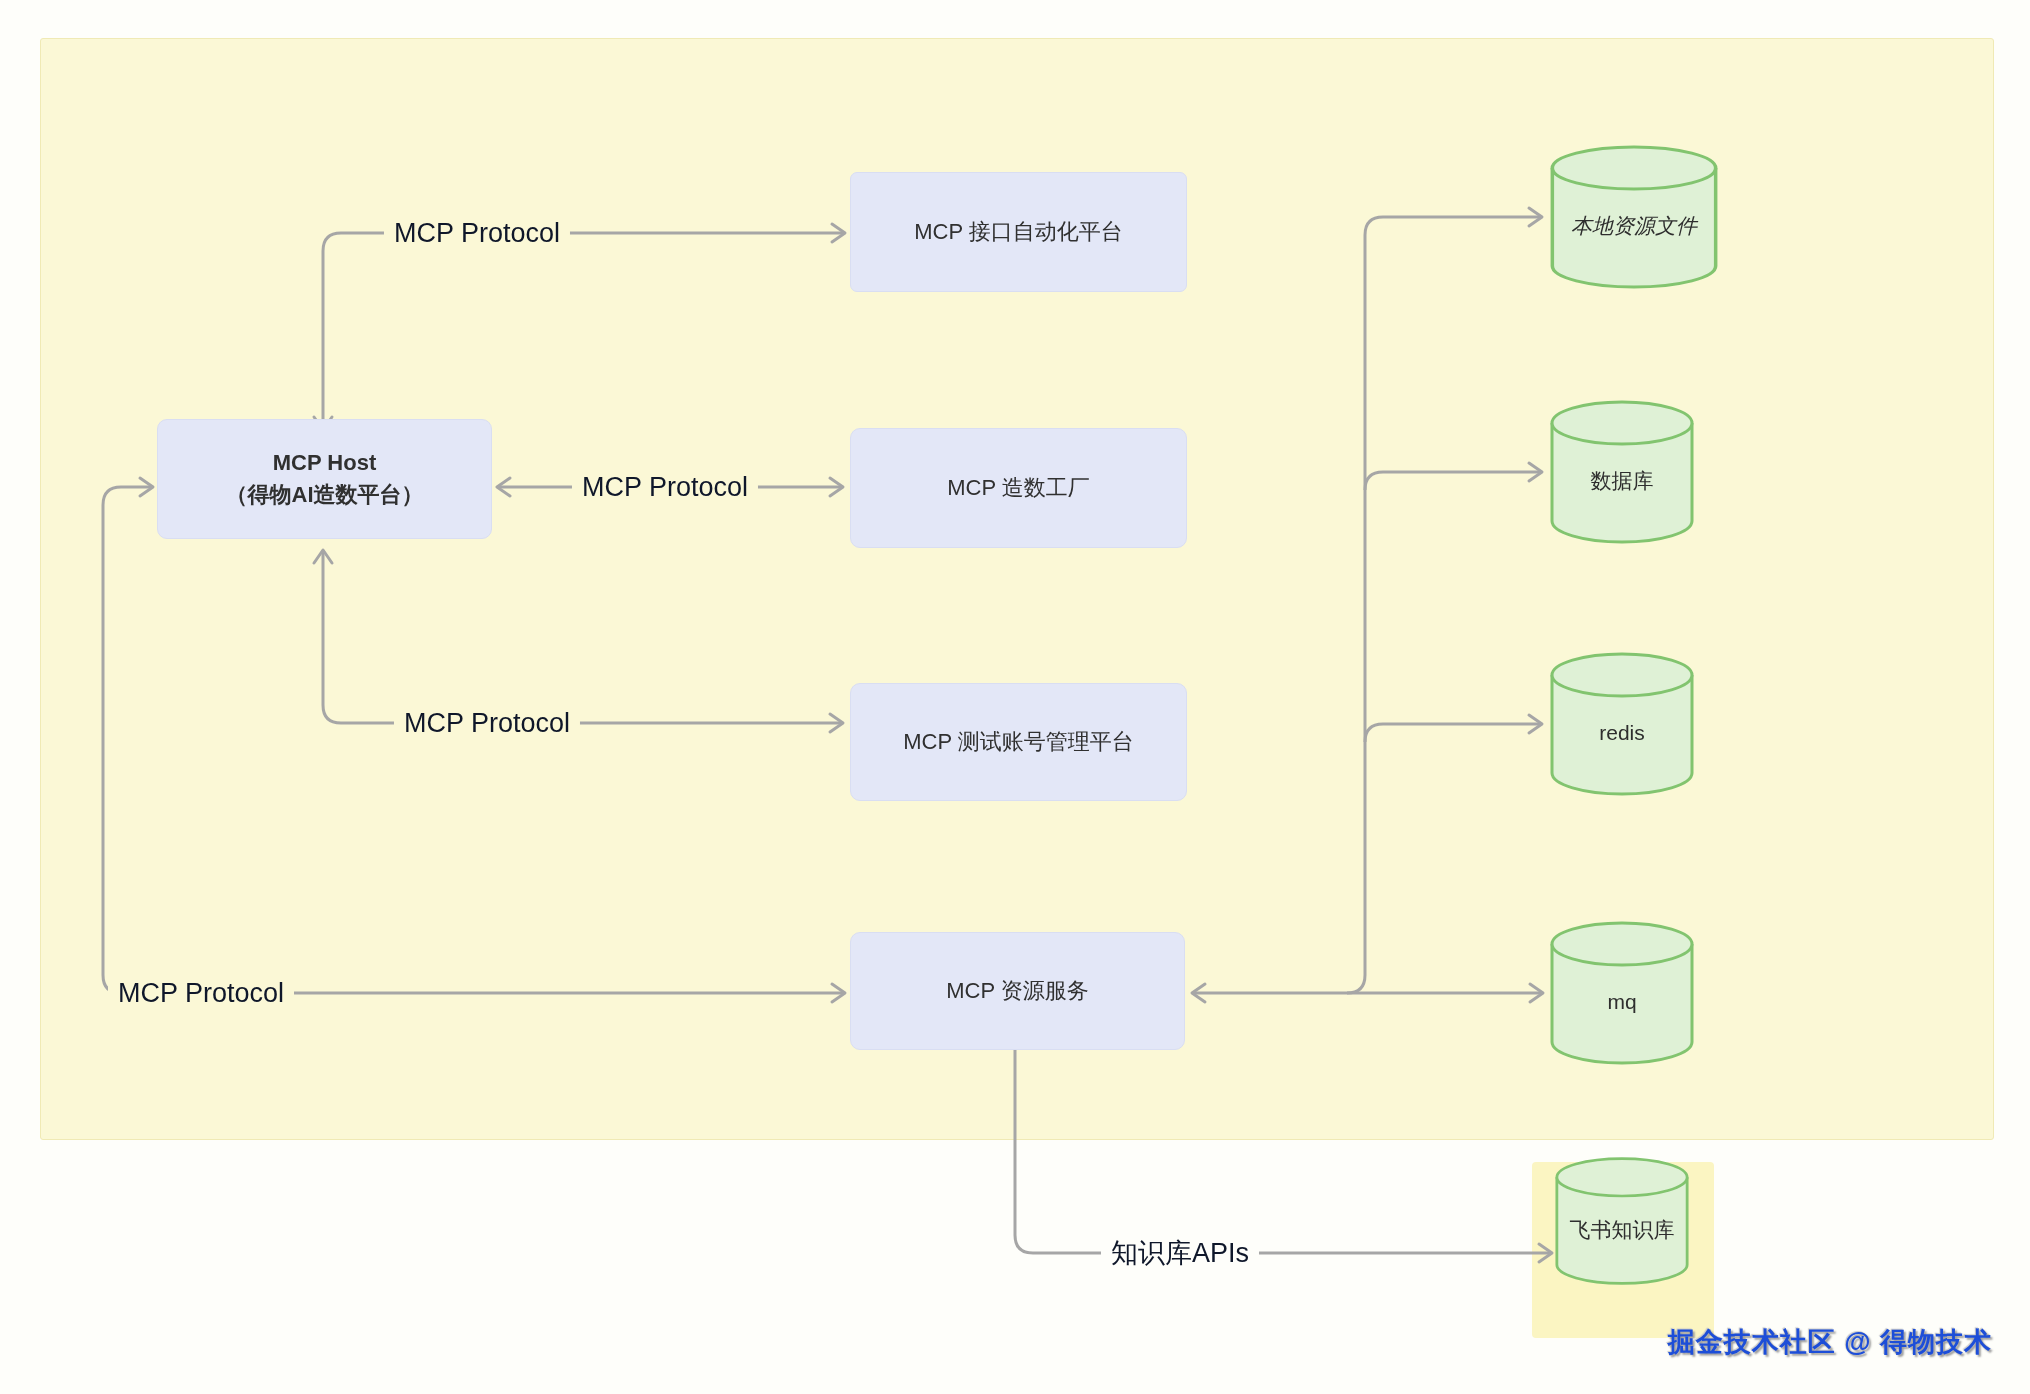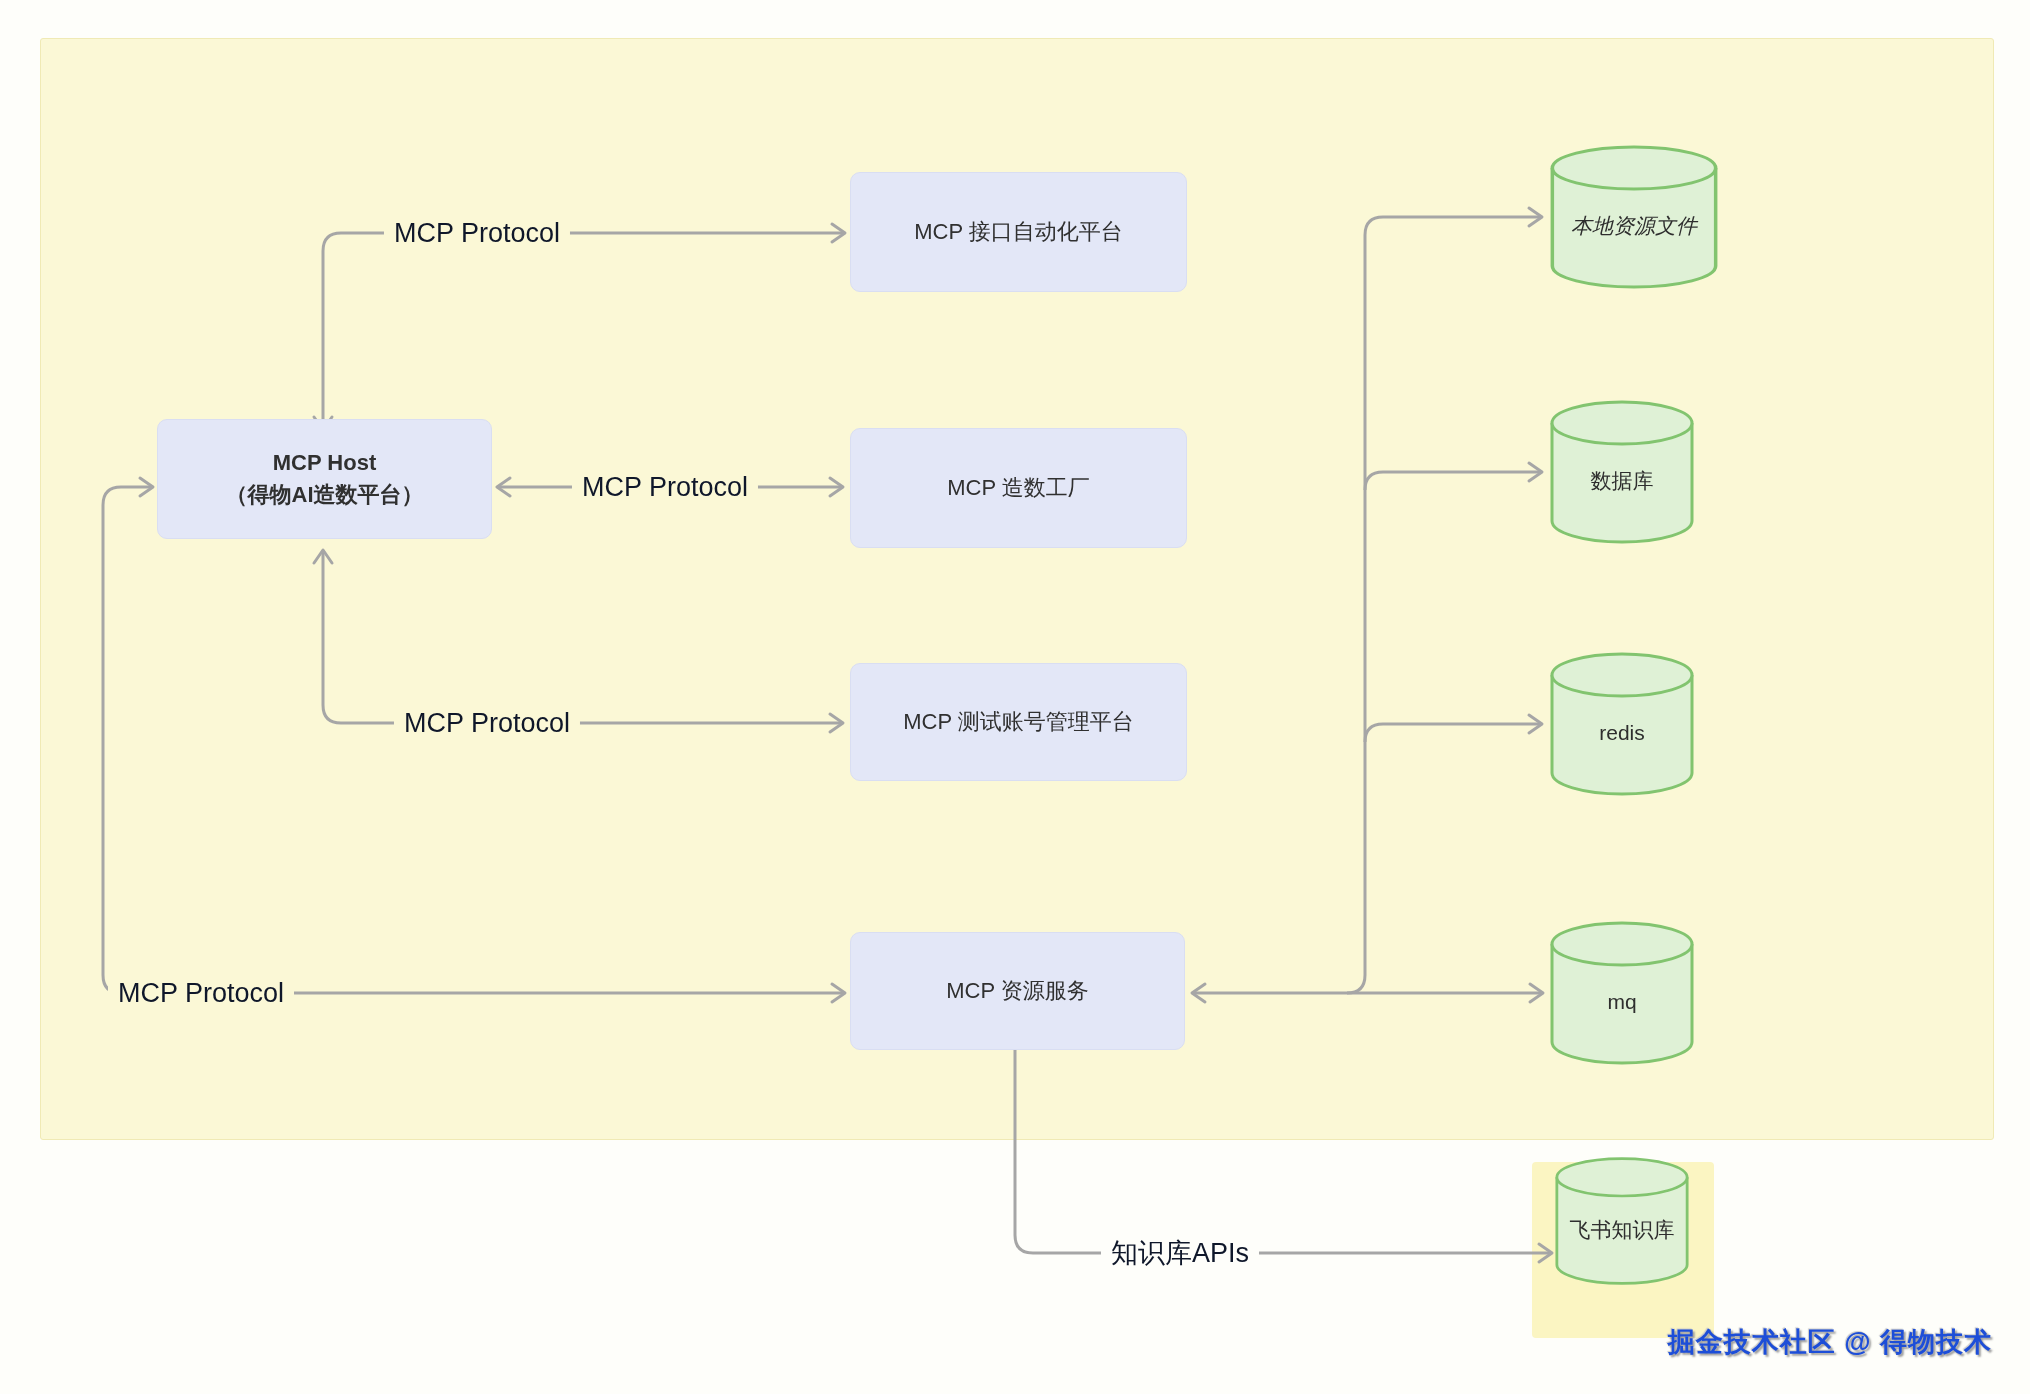--- a/index.html
+++ b/index.html
@@ -120,34 +120,34 @@
       <path class="head" d="M 1529,463 L 1542,472 L 1529,481"></path>
       <path class="edge" d="M 1365,742 Q 1365,724 1383,724 L 1540,724"></path>
       <path class="head" d="M 1529,715 L 1542,724 L 1529,733"></path>
     </g>
     <g>
       <path class="edge" d="M 1015,1048 L 1015,1235 Q 1015,1253 1033,1253 L 1550,1253"></path>
       <path class="head" d="M 1539,1244 L 1552,1253 L 1539,1262"></path>
     </g>
   </svg>
 
-  <div class="node" style="left:850px;top:172px;width:335px;height:118px;">
+  <div class="node" style="left:850px;top:172px;width:335px;height:118px;border-radius:7px;">
     <span>MCP 接口自动化平台</span>
   </div>
 
   <div class="node" style="left:157px;top:419px;width:333px;height:118px;font-weight:bold;">
     <span>MCP Host</span>
     <span>（得物AI造数平台）</span>
   </div>
 
   <div class="node" style="left:850px;top:428px;width:335px;height:118px;">
     <span>MCP 造数工厂</span>
   </div>
 
-  <div class="node" style="left:850px;top:663px;width:335px;height:116px;">
+  <div class="node" style="left:850px;top:683px;width:335px;height:116px;">
     <span>MCP 测试账号管理平台</span>
   </div>
 
   <div class="node" style="left:850px;top:932px;width:333px;height:116px;">
     <span>MCP 资源服务</span>
   </div>
 
   <div class="cyl" style="left:1550px;top:143px;width:168px;height:148px;font-style:italic;">
     <svg viewBox="0 0 144 148" preserveAspectRatio="none">
       <path class="cyl-body" d="M2,25 L2,123 A70,21 0 0 0 142,123 L142,25"></path>

